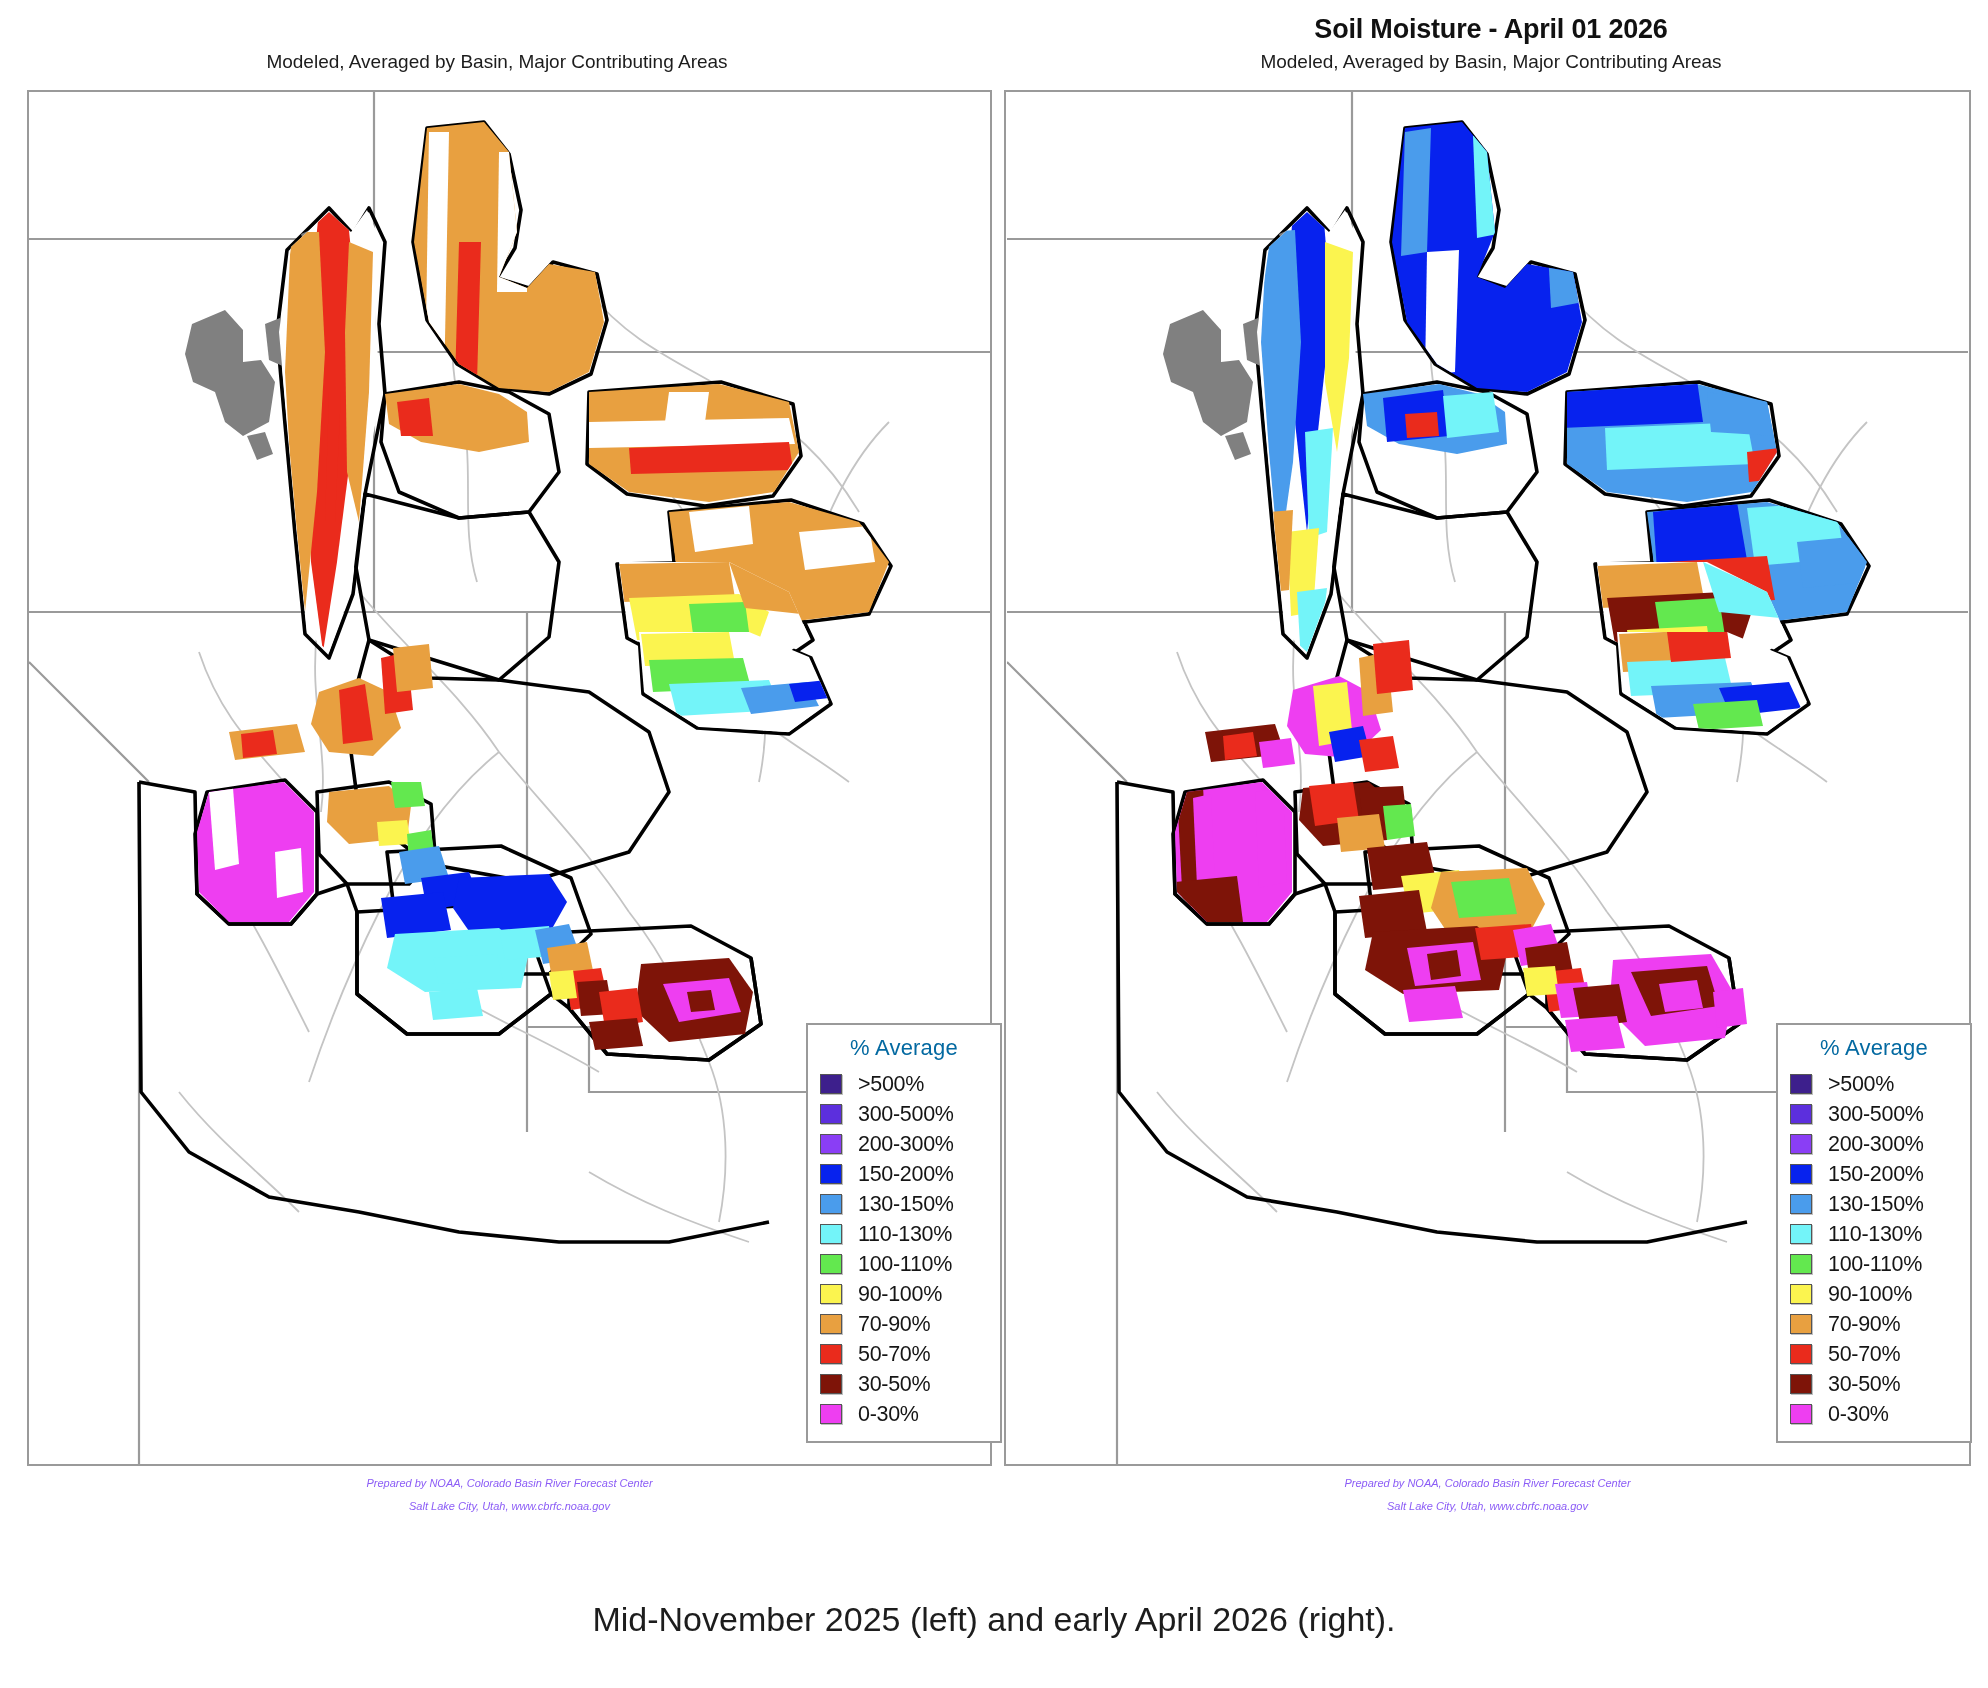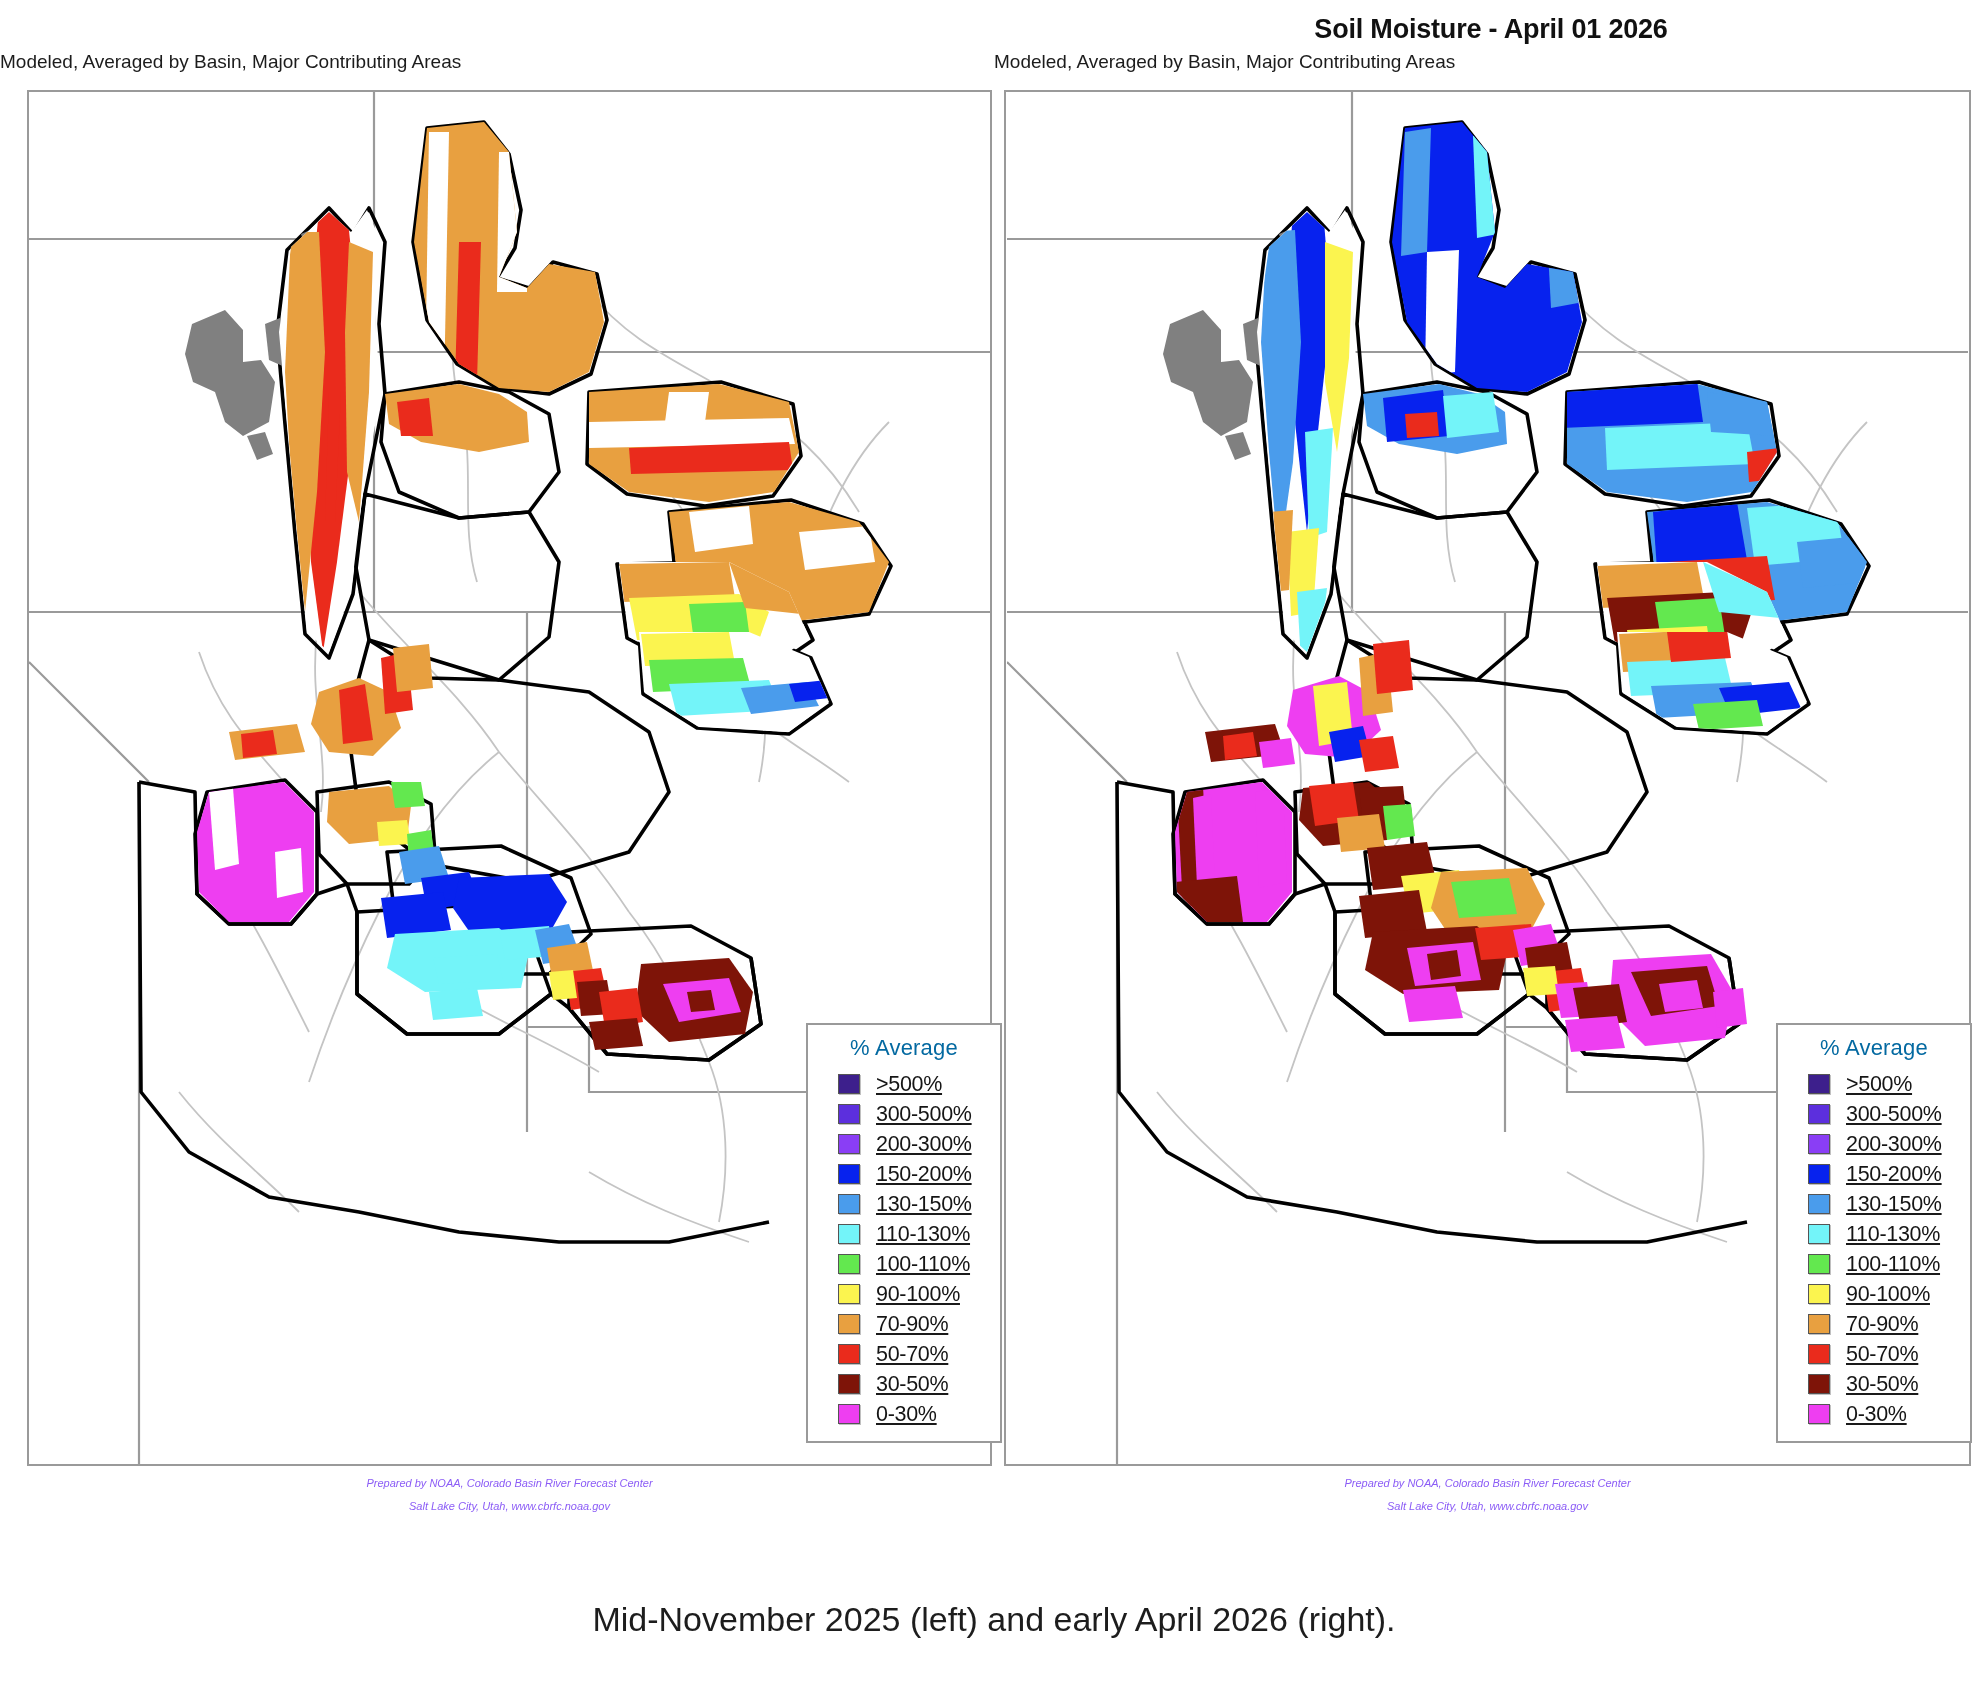--- a/index.html
+++ b/index.html
@@ -33,21 +33,21 @@
     top: 14px; left: 0; width: 100%;
     text-align: center;
     font-size: 27px;
     font-weight: bold;
     letter-spacing: -0.2px;
     color: #111;
   }
   .title-sub {
     position: absolute;
     top: 51px; left: 0; width: 100%;
-    text-align: left;
+    text-align: center;
     font-size: 19px;
     font-weight: normal;
     color: #1c1c1c;
   }
 
   
   .map-frame {
     position: absolute;
     left: 27px; top: 90px;
     width: 965px; height: 1376px;
@@ -72,21 +72,21 @@
     padding-top: 6px;
   }
   .panel.right .legend { left: 782px; }
   .legend-title {
     text-align: center;
     font-size: 22px;
     color: #0369a1;
     margin: 4px 0 8px 0;
     letter-spacing: 0.2px;
   }
-  .legend-rows { padding-left: 30px; text-decoration: underline; }
+  .legend-rows { padding-left: 12px; }
   .legend-row {
     display: flex;
     align-items: center;
     height: 30px;
   }
   .swatch {
     width: 22px; height: 20px;
     border: 1px solid #555;
     box-sizing: border-box;
     flex: 0 0 auto;

